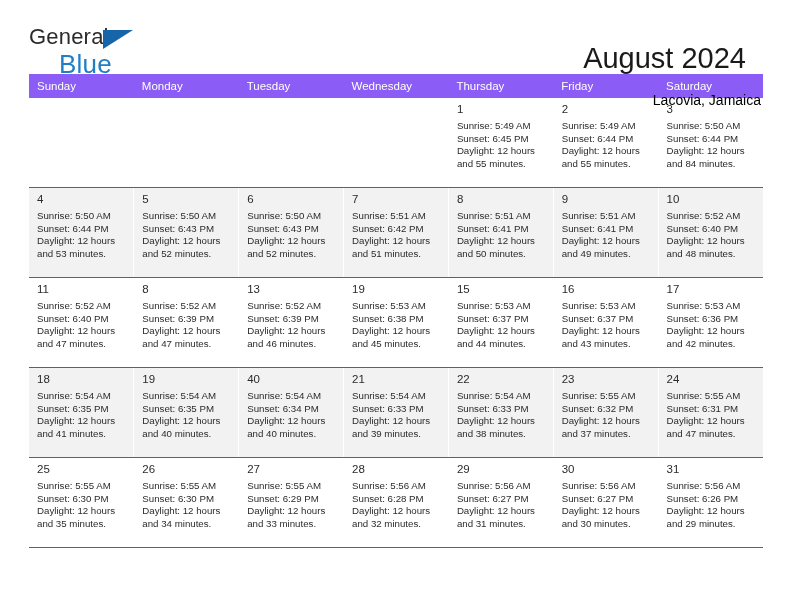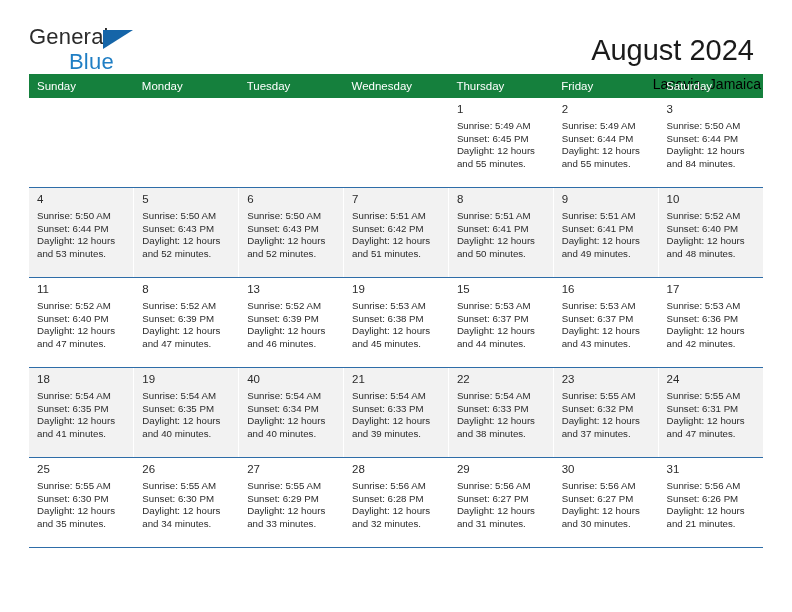--- a/index.html
+++ b/index.html
@@ -38,63 +38,63 @@
     line-height: 1;
   }
   .logo-general {
     font-size: 22px;
     color: #2b2b2b;
     letter-spacing: .2px;
     display: block;
     height: 24px;
   }
   .logo-blue {
-    font-size: 22px;
+    font-size: 26px;
     color: #1f7ec4;
     letter-spacing: .2px;
     display: block;
-    margin-left: 40px;
+    margin-left: 30px;
     margin-top: 1px;
   }
   .logo-triangle {
     position: absolute;
     left: 74px;
     top: 4px;
     width: 0;
     height: 0;
     border-left: 30px solid #1565a8;
     border-bottom: 19px solid transparent;
   }
   .title-block {
     text-align: right;
     padding-right: 2px;
   }
   .cal-title {
     font-size: 29px;
     color: #1a1a1a;
     line-height: 34px;
     font-weight: normal;
-    margin: 7px;
+    margin: 15px;
   }
   .cal-subtitle {
     font-size: 14px;
     color: #000000;
     line-height: 20px;
     margin: 3px 0 0 0;
     font-weight: normal;
   }
 
   
   .calendar {
     width: 734px;
     border-collapse: collapse;
     table-layout: fixed;
   }
   .calendar th {
-    background: #15803d;
+    background: #8b5cf6;
     color: #ffffff;
     font-size: 11.5px;
     font-weight: normal;
     text-align: left;
     padding: 6px 0 6px 8px;
     height: 20px;
     box-sizing: border-box;
   }
   .calendar td {
     vertical-align: top;
@@ -450,20 +450,20 @@
               <div class="detail">Daylight: 12 hours</div>
               <div class="detail">and 30 minutes.</div>
             </div>
           </td>
           <td>
             <div class="cell-inner">
               <div class="daynum">31</div>
               <div class="detail">Sunrise: 5:56 AM</div>
               <div class="detail">Sunset: 6:26 PM</div>
               <div class="detail">Daylight: 12 hours</div>
-              <div class="detail">and 21 minutes.</div>
+              <div class="detail">and 29 minutes.</div>
             </div>
           </td>
         </tr>
       </tbody>
   </table>
 
 </div>
 
 </body></html>

